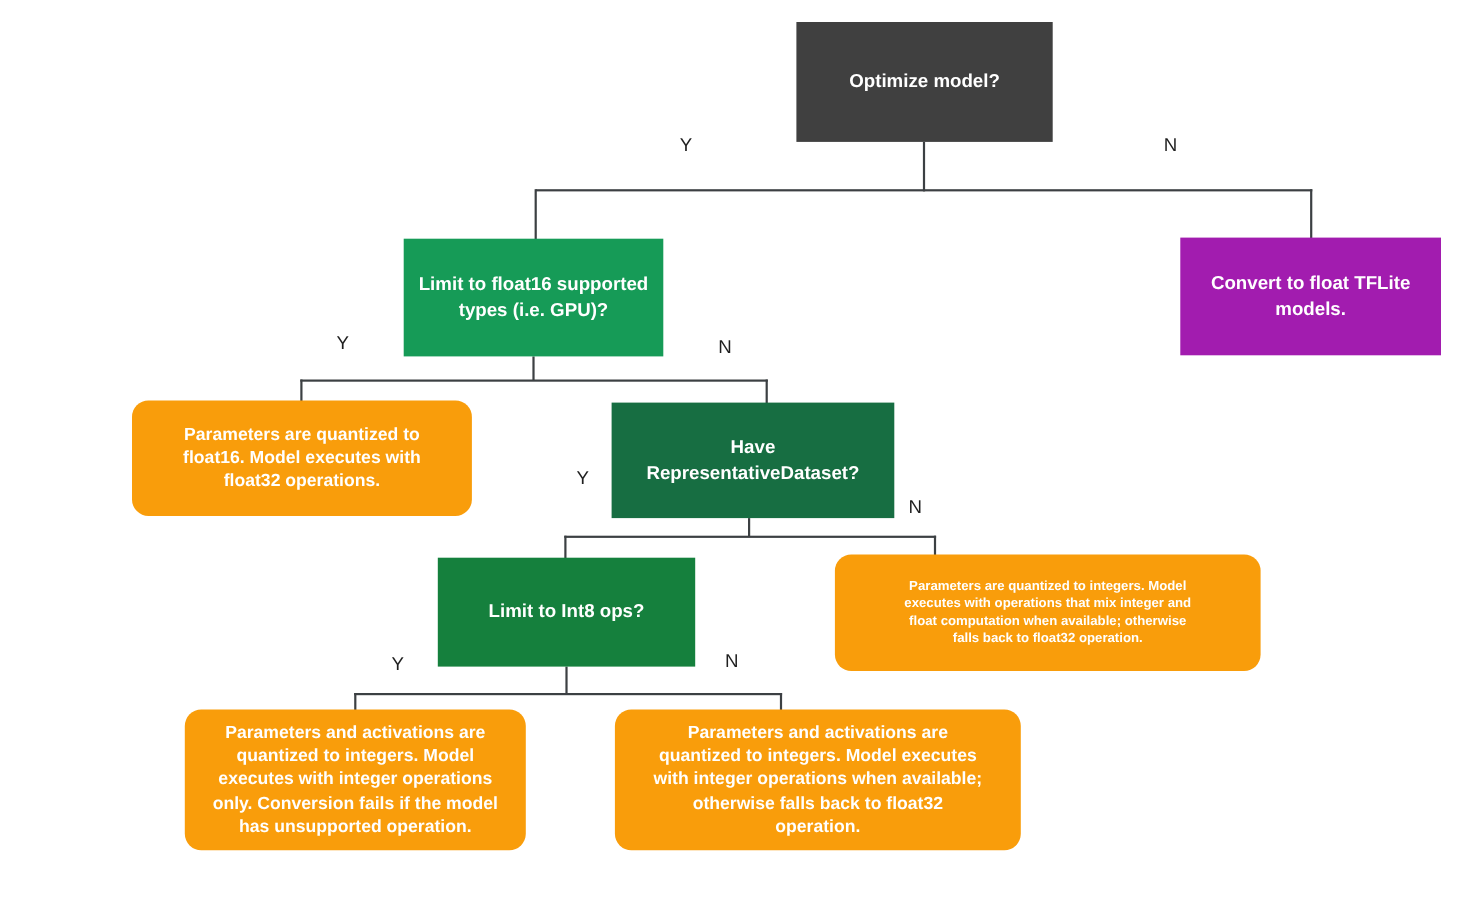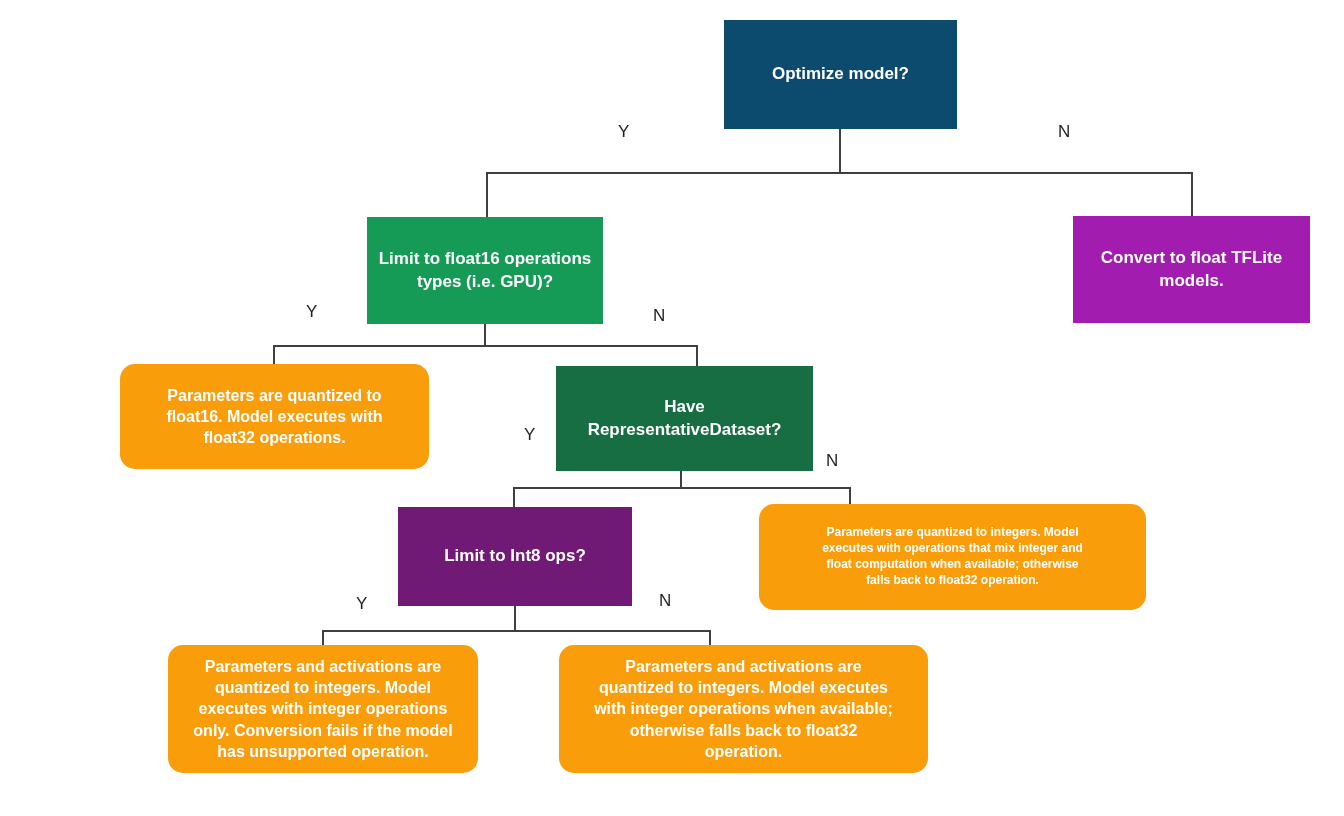--- a/index.html
+++ b/index.html
@@ -23,25 +23,25 @@
     display: flex;
     align-items: center;
     justify-content: center;
     text-align: center;
     color: #ffffff;
     font-weight: bold;
     line-height: 1.32;
     padding: 4px 8px;
     white-space: pre-line;
   }
-  .node-dark      { background: #0c4a6e; }
+  .node-dark      { background: #404040; }
   .node-dark2     { background: #a21caf; }
   .node-dark3     { background: #176e42; }
   .node-green     { background: #169b57; }
-  .node-green2    { background: #701a75; }
+  .node-green2    { background: #15803d; }
   .node-orange    { background: #f99d0b; border-radius: 15px; }
 
   .edge {
     position: absolute;
     background: #3c4043;
   }
   .edge-v { width: 2px; }
   .edge-h { height: 2px; }
 
   .edge-label {
@@ -73,21 +73,21 @@
   <div class="edge edge-v" style="left:513px; top:487px; height:21px;"></div>
   <div class="edge edge-v" style="left:849px; top:487px; height:18px;"></div>
 
   <div class="edge edge-v" style="left:514px; top:606px; height:25px;"></div>
   <div class="edge edge-h" style="left:322px; top:630px; width:389px;"></div>
   <div class="edge edge-v" style="left:322px; top:630px; height:16px;"></div>
   <div class="edge edge-v" style="left:709px; top:630px; height:16px;"></div>
 
   <div class="node node-dark" style="left:724px; top:20px; width:233px; height:109px; font-size:17px;">Optimize model?</div>
 
-  <div class="node node-green" style="left:367px; top:217px; width:236px; height:107px; font-size:17px;">Limit to float16 operations
+  <div class="node node-green" style="left:367px; top:217px; width:236px; height:107px; font-size:17px;">Limit to float16 supported
 types (i.e. GPU)?</div>
 
   <div class="node node-dark2" style="left:1073px; top:216px; width:237px; height:107px; font-size:17px;">Convert to float TFLite
 models.</div>
 
   <div class="node node-orange" style="left:120px; top:364px; width:309px; height:105px; font-size:16px;">Parameters are quantized to
 float16. Model executes with
 float32 operations.</div>
 
   <div class="node node-dark3" style="left:556px; top:366px; width:257px; height:105px; font-size:17px;">Have

